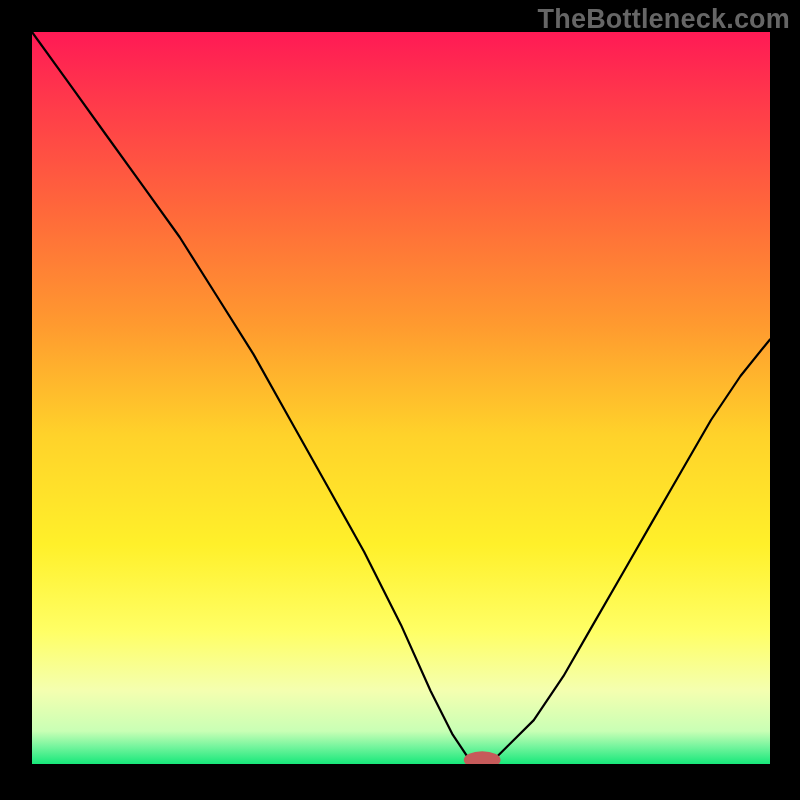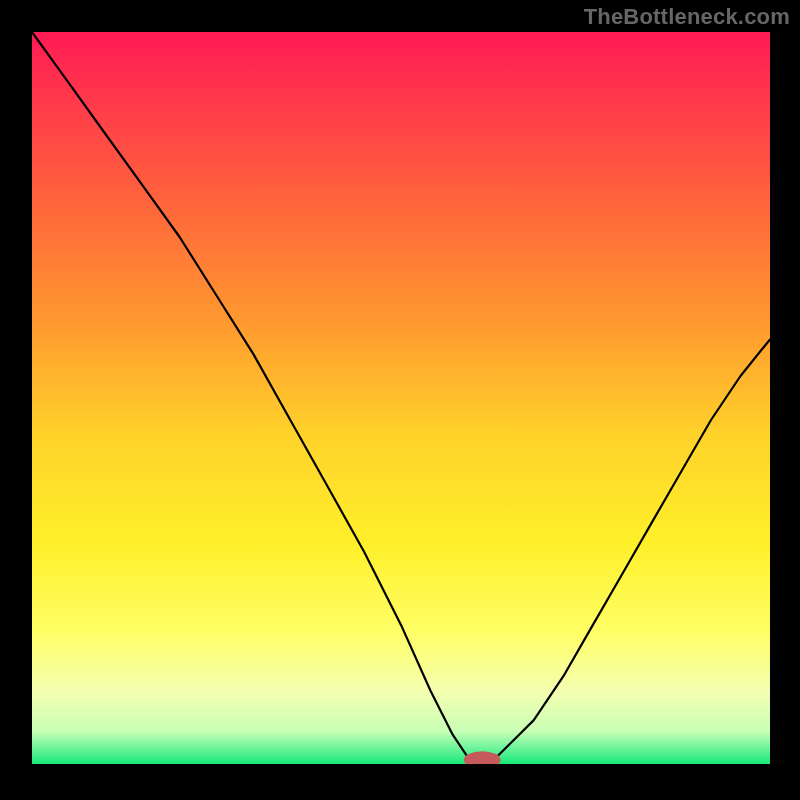--- a/index.html
+++ b/index.html
@@ -15,21 +15,21 @@
     position: relative;
     width: 800px;
     height: 800px;
     background: #000;
   }
   .watermark {
     position: absolute;
     top: 4px;
     right: 10px;
     color: #666;
-    font-size: 22px;
+    font-size: 27px;
     font-weight: 600;
     letter-spacing: 0.2px;
     z-index: 50;
     user-select: none;
   }
   
   .plot {
     position: absolute;
     left: 32px;
     top: 32px;

